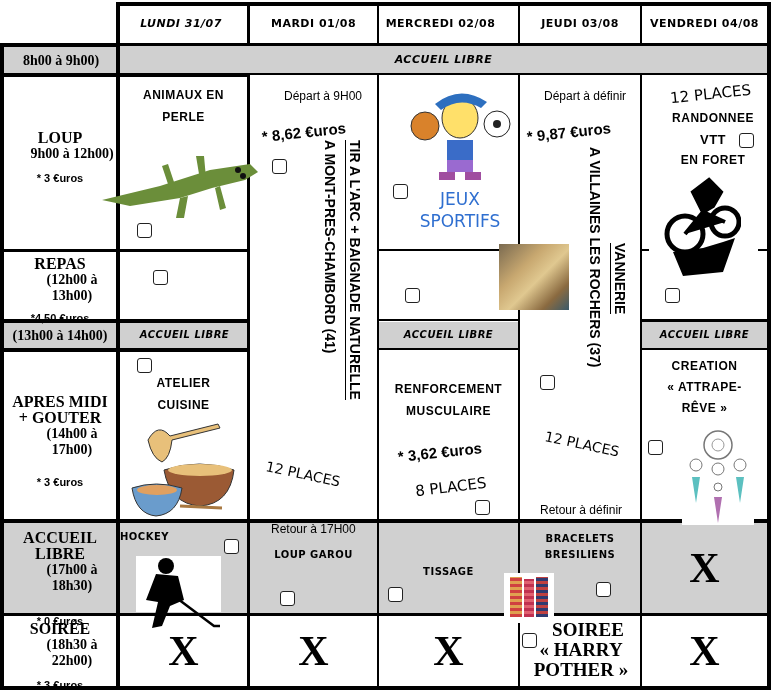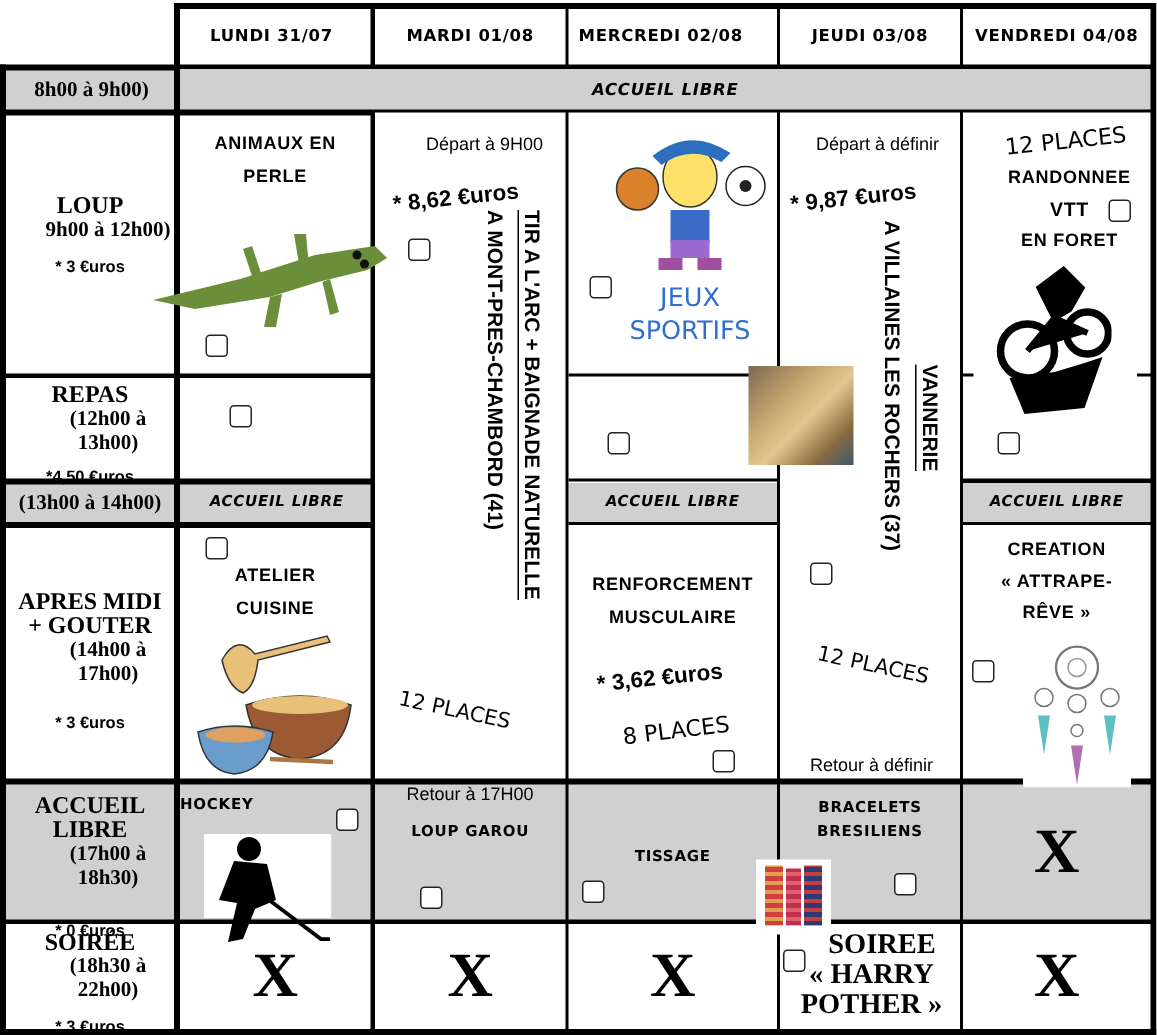--- a/index.html
+++ b/index.html
@@ -64,21 +64,21 @@
 <div class="vline" style="left:247px;top:2px;width:3px;height:44px;"></div>
 <div class="vline" style="left:247px;top:74px;width:3px;height:616px;"></div>
 <div class="vline" style="left:377px;top:2px;width:2px;height:44px;"></div>
 <div class="vline" style="left:377px;top:74px;width:2px;height:616px;"></div>
 <div class="vline" style="left:518px;top:2px;width:2px;height:44px;"></div>
 <div class="vline" style="left:518px;top:74px;width:2px;height:616px;"></div>
 <div class="vline" style="left:640px;top:2px;width:2px;height:44px;"></div>
 <div class="vline" style="left:640px;top:74px;width:2px;height:616px;"></div>
 <div class="vline" style="left:767px;top:2px;width:4px;height:688px;"></div>
 
-<div class="abs comic hdr" style="left:120px;top:17px;width:122px;">LUNDI 31/07</div>
+<div class="abs comic hdr" style="left:120px;top:17px;width:122px;font-style:italic;">LUNDI 31/07</div>
 <div class="abs comic hdr" style="left:250px;top:17px;width:127px;">MARDI 01/08</div>
 <div class="abs comic hdr" style="left:379px;top:17px;width:123px;">MERCREDI 02/08</div>
 <div class="abs comic hdr" style="left:520px;top:17px;width:120px;">JEUDI 03/08</div>
 <div class="abs comic hdr" style="left:642px;top:17px;width:125px;">VENDREDI 04/08</div>
 
 <div class="abs serif" style="left:6px;top:53px;width:110px;text-align:center;font-size:14px;">8h00 à 9h00)</div>
 <div class="abs comic" style="left:120px;top:53px;width:647px;text-align:center;font-size:11px;font-style:italic;">ACCUEIL LIBRE</div>
 
 <div class="abs lbl" style="left:4px;top:130px;width:112px;">
   <div class="t">LOUP</div>

